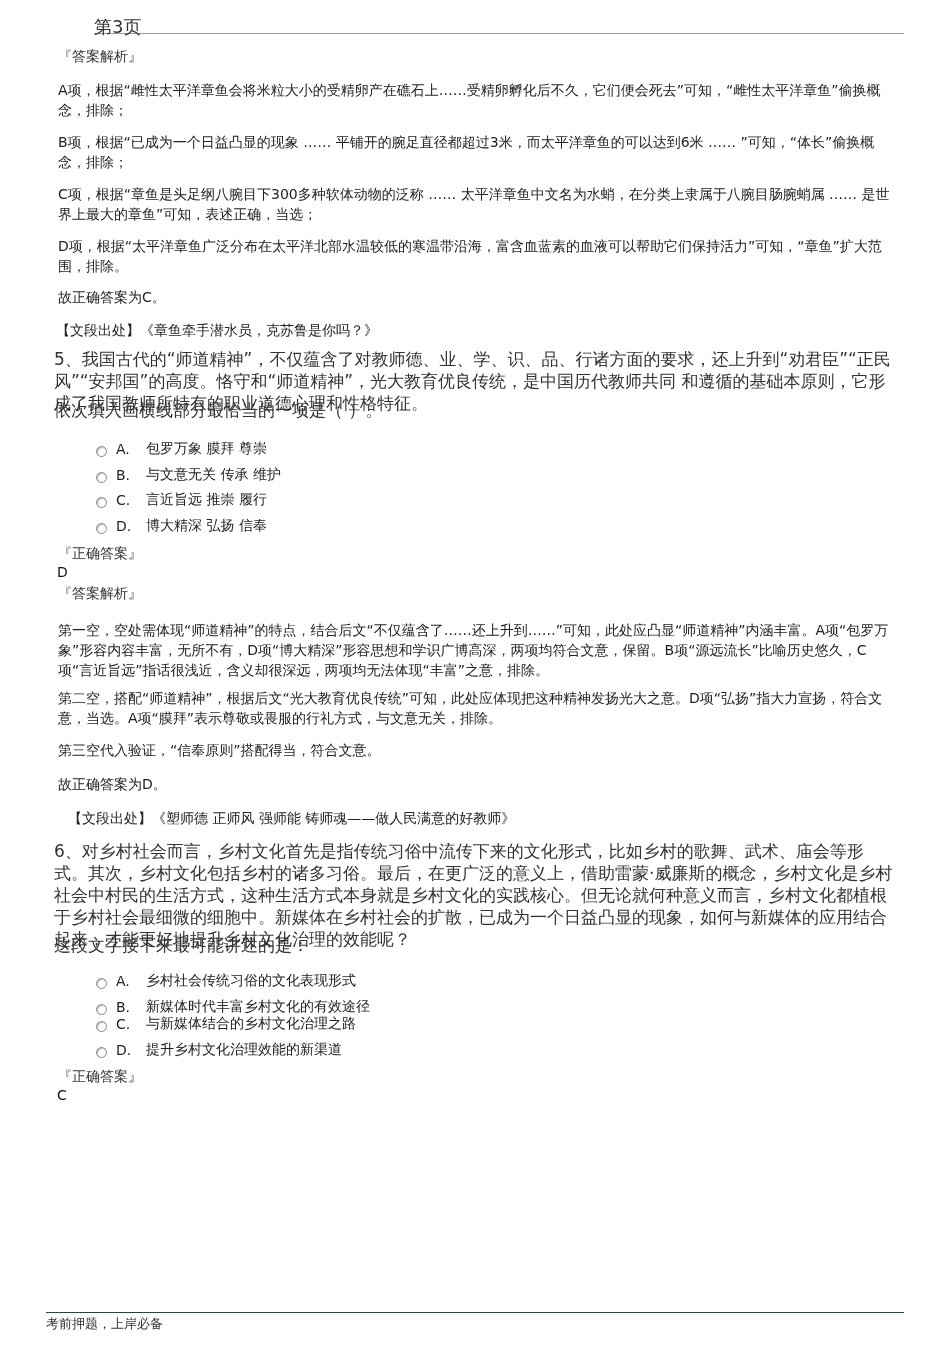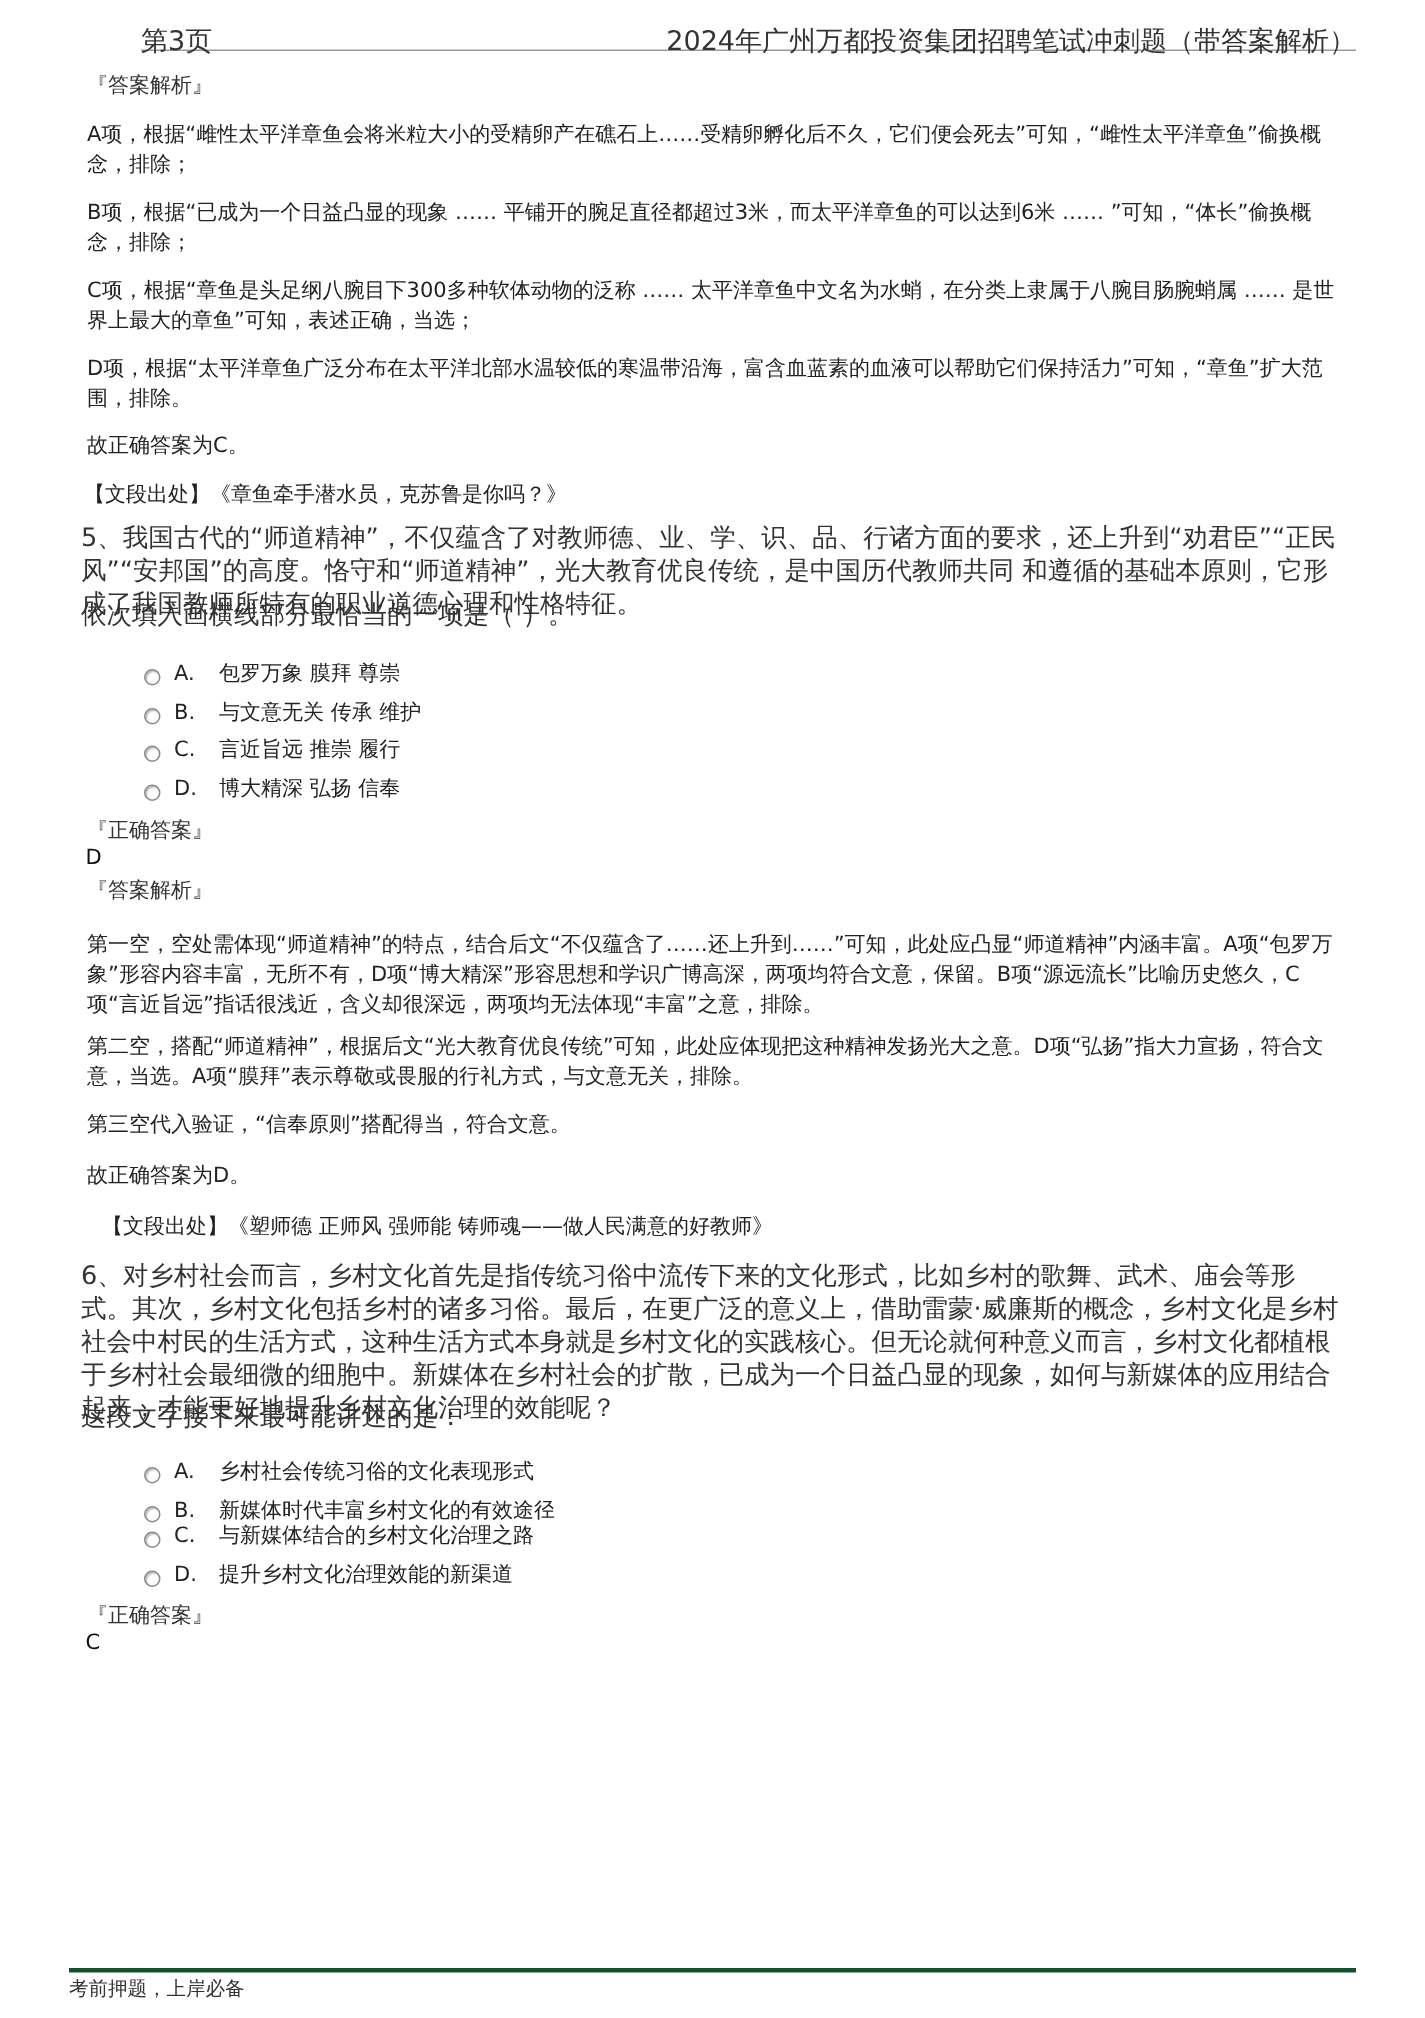--- a/index.html
+++ b/index.html
@@ -2,39 +2,38 @@
 <html><head>
 <meta charset="utf-8">
 <style>
   html, body { margin: 0; padding: 0; background: #ffffff; }
   body { width: 950px; height: 1345px; position: relative; overflow: hidden;
          font-family: "DejaVu Sans", "Liberation Sans", sans-serif; color: #222; }
   .hdr { position: absolute; left: 46px; right: 46px; top: 14px; height: 19px;
          border-bottom: 1px solid #999; font-size: 18px; color: #333; margin-left: 48px; }
   .hdr .l { position: absolute; left: 0; top: 1px; }
   .hdr .r { position: absolute; right: 0; top: 1px; }
-  .ftr { position: absolute; left: 46px; right: 46px; top: 1312px; border-top: 3px solid #14532d;
+  .ftr { position: absolute; left: 46px; right: 46px; top: 1312px; border-top: 1px solid #14532d;
          font-size: 13px; color: #333; padding-top: 2px; height: 20px; }
   .ftr .l { position: absolute; left: 0; top: 2px; }
   .ftr .r { position: absolute; right: 0; top: 2px; }
   .blk { position: absolute; left: 58px; width: 840px; font-size: 14px; line-height: 20px; color: #222; }
   .sm { font-size: 17px; line-height: 22px; color: #333; }
   .bracket { position: absolute; left: 58px; font-size: 14px; color: #333; }
   .ans { position: absolute; left: 57px; font-size: 14px; color: #111; }
   .opt { position: absolute; left: 96px; font-size: 14px; color: #222; display: flex; align-items: center; }
   .radio { width: 9px; height: 9px; border-radius: 50%; border: 1px solid #888; margin-right: 9px;
            margin-top: 5px; background: #fff; box-shadow: inset 1px 1px 1px #bbb; }
   .opt .letter { width: 30px; }
 </style>
 </head>
 <body>
 
 <div class="hdr">
   <span class="l">第3页</span>
-  <span class="r">2024年广州万都投资集团招聘笔试冲刺题（带答案解析）</span>
 </div>
 
 <div class="bracket" style="top:48px;">『答案解析』</div>
 <div class="blk" style="top:80px;">A项，根据“雌性太平洋章鱼会将米粒大小的受精卵产在礁石上……受精卵孵化后不久，它们便会死去”可知，“雌性太平洋章鱼”偷换概念，排除；</div>
 <div class="blk" style="top:132px;">B项，根据“已成为一个日益凸显的现象 …… 平铺开的腕足直径都超过3米，而太平洋章鱼的可以达到6米 …… ”可知，“体长”偷换概念，排除；</div>
 <div class="blk" style="top:184px;">C项，根据“章鱼是头足纲八腕目下300多种软体动物的泛称 …… 太平洋章鱼中文名为水蛸，在分类上隶属于八腕目肠腕蛸属 …… 是世界上最大的章鱼”可知，表述正确，当选；</div>
 <div class="blk" style="top:236px;">D项，根据“太平洋章鱼广泛分布在太平洋北部水温较低的寒温带沿海，富含血蓝素的血液可以帮助它们保持活力”可知，“章鱼”扩大范围，排除。</div>
 <div class="blk" style="top:287px;">故正确答案为C。</div>
 <div class="blk" style="top:320px; left:56px;">【文段出处】《章鱼牵手潜水员，克苏鲁是你吗？》</div>
 

